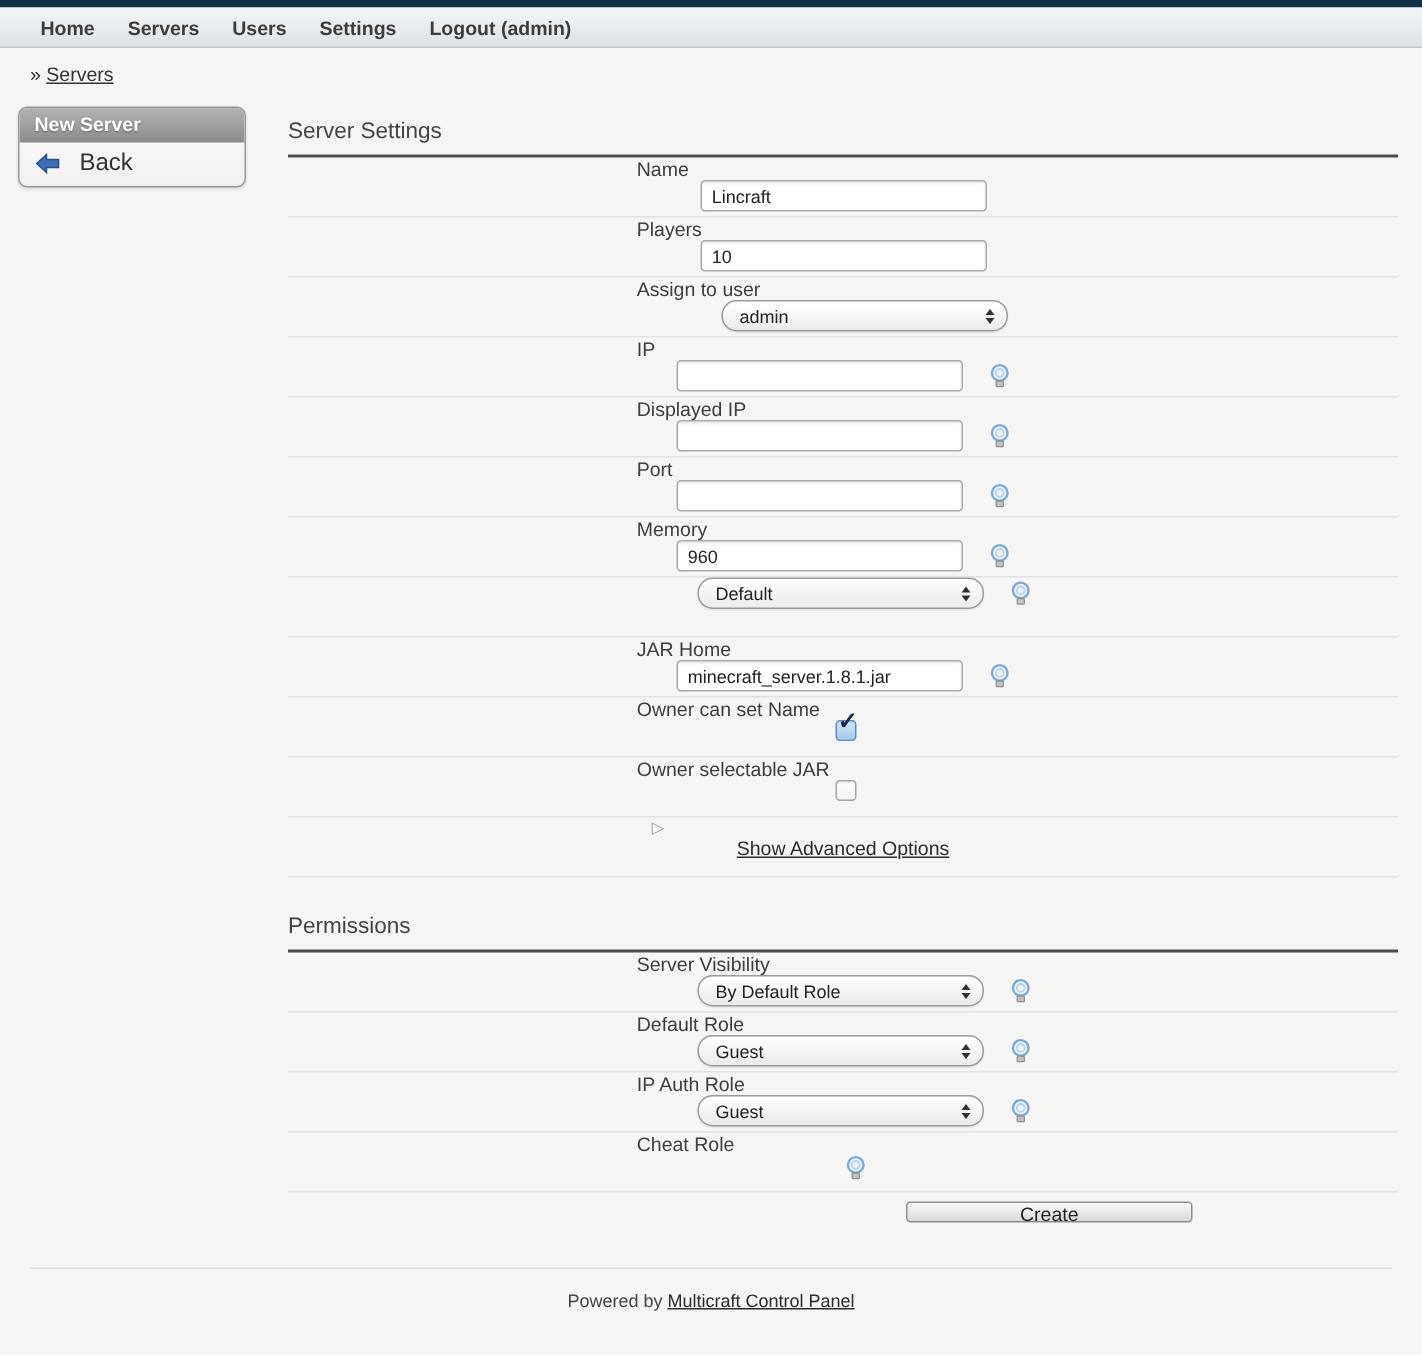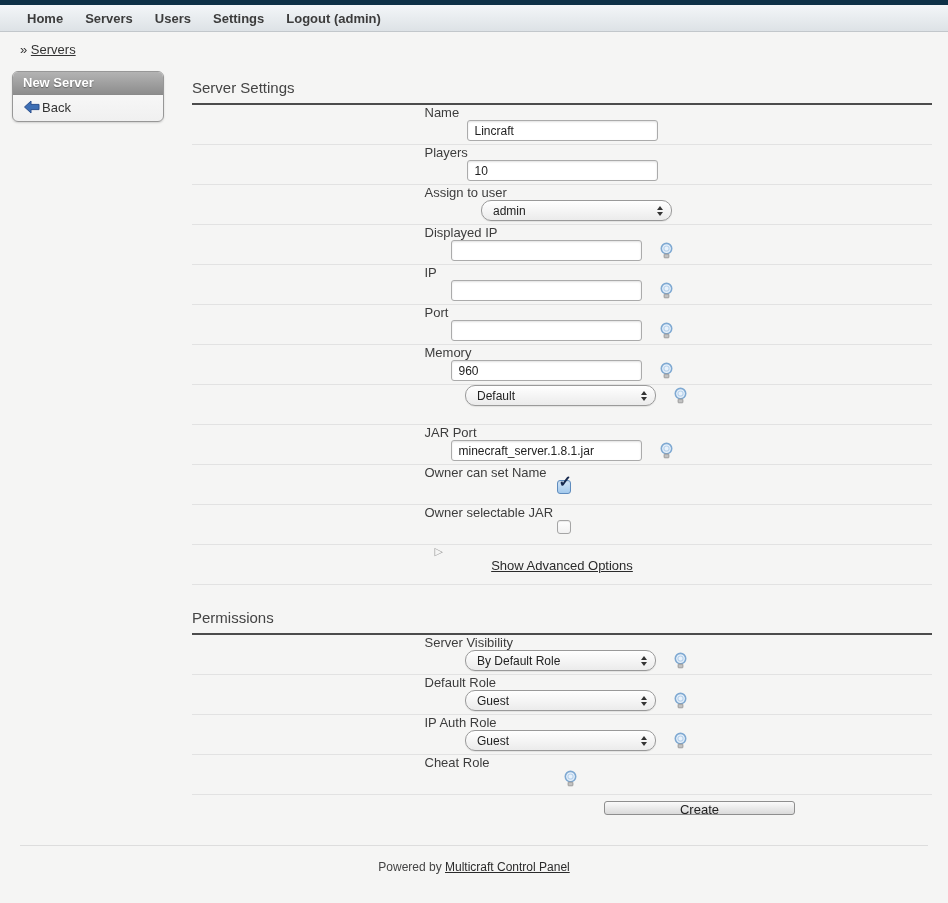--- a/index.html
+++ b/index.html
@@ -34,21 +34,21 @@
     overflow:hidden; background:linear-gradient(#fdfdfd,#f0f0f0);
     box-shadow:0 1px 2px rgba(0,0,0,0.15);
   }
   .widget-header {
     background:linear-gradient(#b3b3b3,#8d8d8d);
     color:#fff; font-weight:bold; font-size:13px;
     padding:3px 10px 4px; text-shadow:0 1px 1px rgba(0,0,0,0.35);
     border-bottom:1px solid #8a8a8a;
   }
   .widget-body { padding:5px 10px 6px; }
-  .back-link { display:flex; align-items:flex-start; gap:1px; text-decoration:none; color:#333; font-size:13px; cursor:pointer; }
+  .back-link { display:flex; align-items:center; gap:12px; text-decoration:none; color:#333; font-size:16px; cursor:pointer; }
   
   .content { flex:1; margin-right:16px; }
   h2.section {
     font-size:15px; font-weight:400; color:#444;
     margin-top:16px; padding-bottom:7px;
     border-bottom:2px solid #4c4c4c;
   }
   h2.section.perm { margin-top:24px; }
   .row {
     display:flex; align-items:center; min-height:40px;
@@ -177,62 +177,62 @@
           </select>
           <span class="select-arrows">
               <i class="up"></i>
               <i class="down"></i>
             </span>
         </span>
       </div>
     </div>
 
     <div class="row">
+      <label class="row-label">IP</label>
+      <div class="control">
+        <input class="text-input" type="text" value="" style="">
+        <span class="help">
+          <svg width="15" height="17" viewBox="0 0 15 17">
+            <circle cx="7.5" cy="6.6" r="5.2" fill="#e9f2fb" stroke="#7fa9d2" stroke-width="1.6"></circle>
+            <circle cx="7.5" cy="6.6" r="2.6" fill="none" stroke="#b9d3ec" stroke-width="1.2"></circle>
+            <rect x="5.1" y="12.1" width="4.8" height="3.7" rx="0.6" fill="#c2c2c2" stroke="#8f8f8f" stroke-width="0.8"></rect>
+          </svg>
+        </span>
+      </div>
+    </div>
+
+    <div class="row">
       <label class="row-label">Displayed IP</label>
       <div class="control">
         <input class="text-input" type="text" value="" style="">
         <span class="help">
           <svg width="15" height="17" viewBox="0 0 15 17">
             <circle cx="7.5" cy="6.6" r="5.2" fill="#e9f2fb" stroke="#7fa9d2" stroke-width="1.6"></circle>
             <circle cx="7.5" cy="6.6" r="2.6" fill="none" stroke="#b9d3ec" stroke-width="1.2"></circle>
             <rect x="5.1" y="12.1" width="4.8" height="3.7" rx="0.6" fill="#c2c2c2" stroke="#8f8f8f" stroke-width="0.8"></rect>
           </svg>
         </span>
       </div>
     </div>
 
     <div class="row">
-      <label class="row-label">IP</label>
+      <label class="row-label">Port</label>
       <div class="control">
         <input class="text-input" type="text" value="" style="">
         <span class="help">
           <svg width="15" height="17" viewBox="0 0 15 17">
             <circle cx="7.5" cy="6.6" r="5.2" fill="#e9f2fb" stroke="#7fa9d2" stroke-width="1.6"></circle>
             <circle cx="7.5" cy="6.6" r="2.6" fill="none" stroke="#b9d3ec" stroke-width="1.2"></circle>
             <rect x="5.1" y="12.1" width="4.8" height="3.7" rx="0.6" fill="#c2c2c2" stroke="#8f8f8f" stroke-width="0.8"></rect>
           </svg>
         </span>
       </div>
     </div>
 
     <div class="row">
-      <label class="row-label">Port</label>
-      <div class="control">
-        <input class="text-input" type="text" value="" style="">
-        <span class="help">
-          <svg width="15" height="17" viewBox="0 0 15 17">
-            <circle cx="7.5" cy="6.6" r="5.2" fill="#e9f2fb" stroke="#7fa9d2" stroke-width="1.6"></circle>
-            <circle cx="7.5" cy="6.6" r="2.6" fill="none" stroke="#b9d3ec" stroke-width="1.2"></circle>
-            <rect x="5.1" y="12.1" width="4.8" height="3.7" rx="0.6" fill="#c2c2c2" stroke="#8f8f8f" stroke-width="0.8"></rect>
-          </svg>
-        </span>
-      </div>
-    </div>
-
-    <div class="row">
       <label class="row-label">Memory</label>
       <div class="control">
         <input class="text-input" type="text" value="960" style="">
         <span class="help">
           <svg width="15" height="17" viewBox="0 0 15 17">
             <circle cx="7.5" cy="6.6" r="5.2" fill="#e9f2fb" stroke="#7fa9d2" stroke-width="1.6"></circle>
             <circle cx="7.5" cy="6.6" r="2.6" fill="none" stroke="#b9d3ec" stroke-width="1.2"></circle>
             <rect x="5.1" y="12.1" width="4.8" height="3.7" rx="0.6" fill="#c2c2c2" stroke="#8f8f8f" stroke-width="0.8"></rect>
           </svg>
         </span>
@@ -255,21 +255,21 @@
           <svg width="15" height="17" viewBox="0 0 15 17">
             <circle cx="7.5" cy="6.6" r="5.2" fill="#e9f2fb" stroke="#7fa9d2" stroke-width="1.6"></circle>
             <circle cx="7.5" cy="6.6" r="2.6" fill="none" stroke="#b9d3ec" stroke-width="1.2"></circle>
             <rect x="5.1" y="12.1" width="4.8" height="3.7" rx="0.6" fill="#c2c2c2" stroke="#8f8f8f" stroke-width="0.8"></rect>
           </svg>
         </span>
       </div>
     </div>
 
     <div class="row">
-      <label class="row-label">JAR Port</label>
+      <label class="row-label">JAR Home</label>
       <div class="control">
         <input class="text-input" type="text" value="minecraft_server.1.8.1.jar" style="">
         <span class="help">
           <svg width="15" height="17" viewBox="0 0 15 17">
             <circle cx="7.5" cy="6.6" r="5.2" fill="#e9f2fb" stroke="#7fa9d2" stroke-width="1.6"></circle>
             <circle cx="7.5" cy="6.6" r="2.6" fill="none" stroke="#b9d3ec" stroke-width="1.2"></circle>
             <rect x="5.1" y="12.1" width="4.8" height="3.7" rx="0.6" fill="#c2c2c2" stroke="#8f8f8f" stroke-width="0.8"></rect>
           </svg>
         </span>
       </div>

